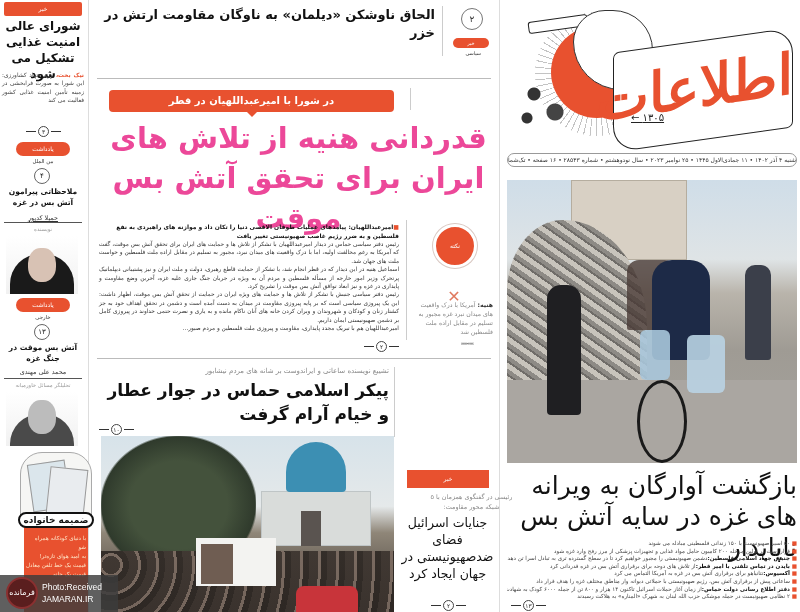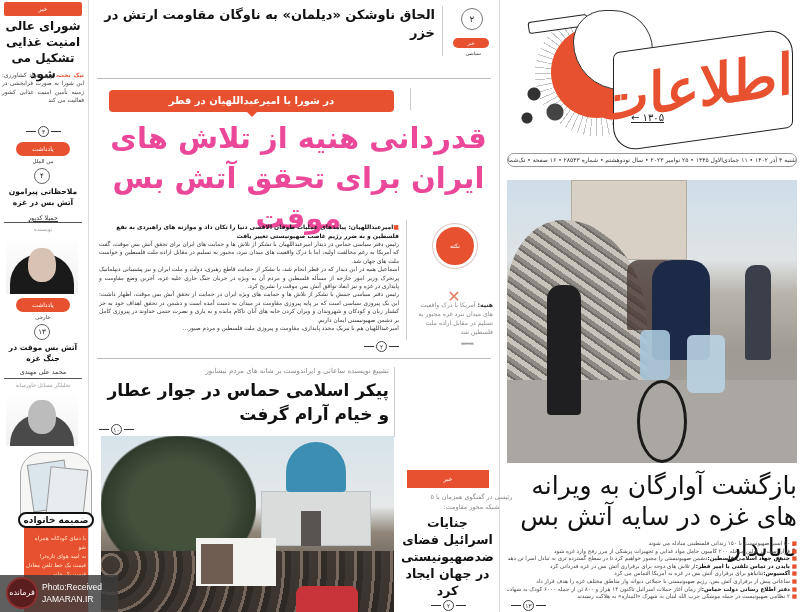--- a/index.html
+++ b/index.html
@@ -93,21 +93,21 @@
   .fp-coffin { position: absolute; left: 95px; top: 102px; width: 80px; height: 48px; background: #f3f3f1; }
   .fp-portrait { position: absolute; left: 100px; top: 108px; width: 32px; height: 40px; background: #6f5d52; }
   .fp-crowd { position: absolute; left: 0; top: 115px; width: 293px; height: 61px;
     background: repeating-radial-gradient(circle at 10px 14px, #3a322d 0 9px, #7a6a60 9px 12px, #2c2622 12px 18px); opacity: .9; }
   .fp-red { position: absolute; left: 195px; top: 150px; width: 62px; height: 26px; background: #c8343a; border-radius: 8px 8px 0 0; }
 
   
   .box-news { position: absolute; left: 310px; top: 466px; width: 97px; height: 146px; }
   .box-tag { position: absolute; left: 8px; top: 4px; width: 82px; height: 18px; background: #e8512f; color: #fff; font-size: 6px; line-height: 18px; text-align: center; }
   .box-kicker { position: absolute; left: 2px; top: 26px; width: 93px; font-size: 6.4px; line-height: 10px; color: #888; text-align: center; margin-left: 24px; }
-  .box-head { position: absolute; left: 2px; top: 48px; width: 93px; font-size: 12.5px; line-height: 17px; font-weight: bold; text-align: center; color: #111; }
+  .box-head { position: absolute; left: 2px; top: 48px; width: 93px; font-size: 12.5px; line-height: 17px; font-weight: normal; text-align: center; color: #111; }
   .box-pg { position: absolute; left: 32px; top: 134px; }
 
   
   .col-left { position: absolute; left: 0; top: 0; width: 86px; height: 612px; }
   .l-tag { position: absolute; left: 4px; width: 78px; height: 14px; background: #e8512f; color: #fff; font-size: 6px; line-height: 14px; text-align: center; border-radius: 2px; }
   .l-tag.pill { border-radius: 7px; left: 16px; width: 54px; height: 14px; }
   .l1-head { position: absolute; left: 2px; top: 18px; width: 82px; font-size: 12px; line-height: 16px; font-weight: bold; text-align: center; }
   .l1-body { position: absolute; left: 2px; top: 71px; width: 82px; font-size: 5.8px; line-height: 8.4px; color: #444; text-align: justify; }
   .l1-body b { color: #e8512f; }
   .l-pg { position: absolute; left: 26px; }

